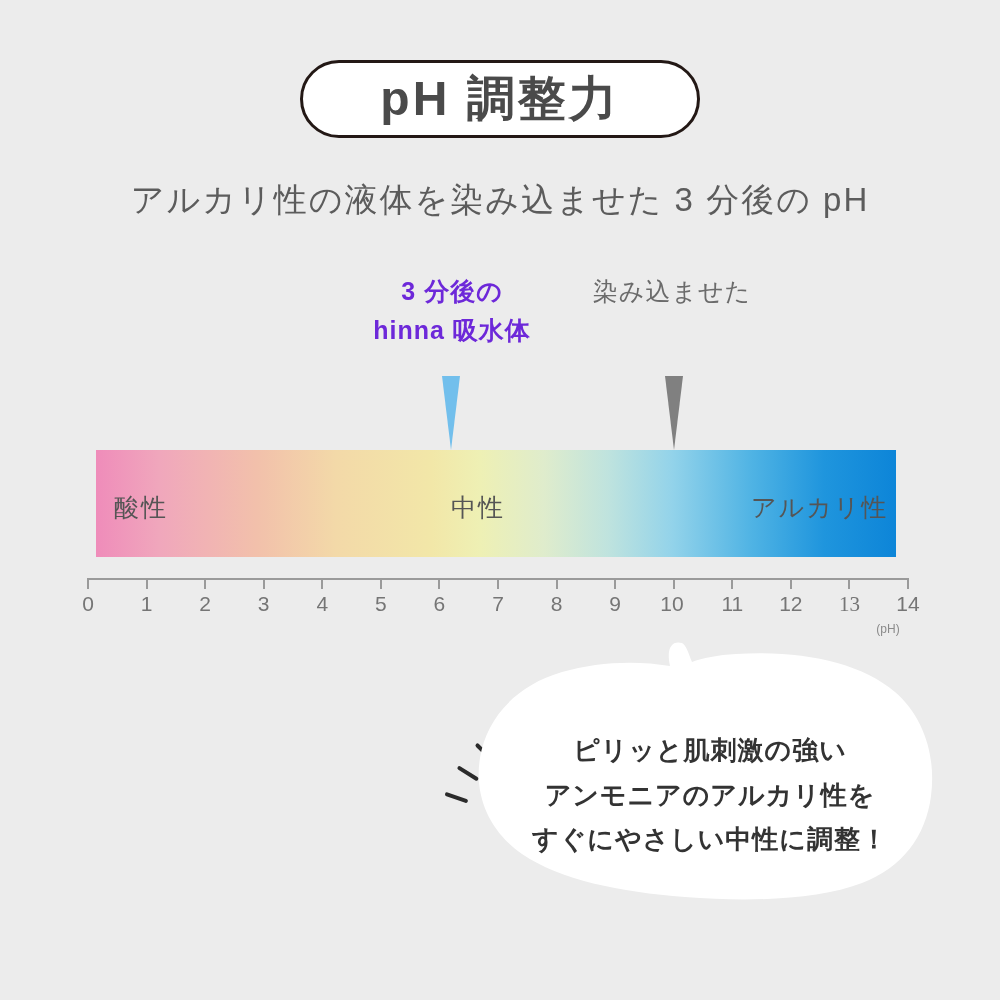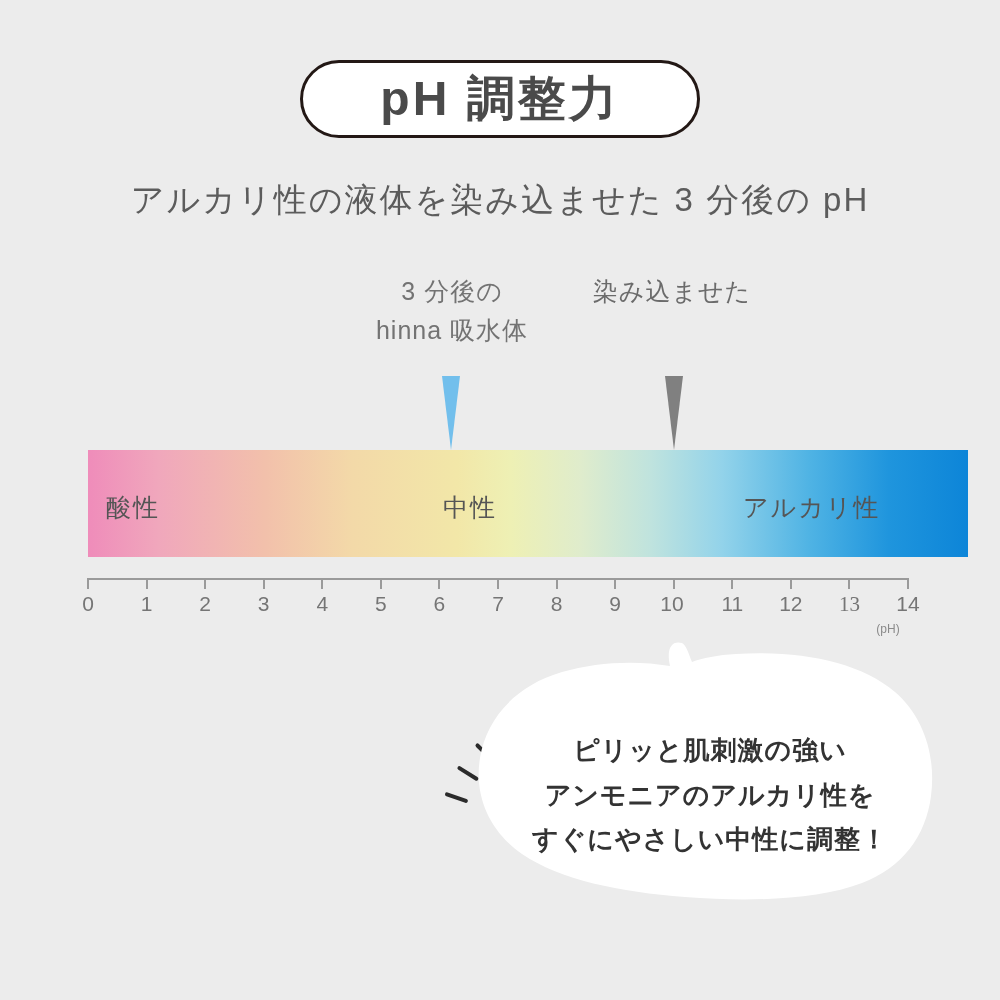--- a/index.html
+++ b/index.html
@@ -59,22 +59,22 @@
     font-size: 25px;
     line-height: 1.55;
     letter-spacing: 1px;
     white-space: nowrap;
   }
   .pointer-label .l2 { display: block; }
   #label-left {
     left: 332px;
     top: 272px;
     width: 240px;
-    color: #737373;
-    font-weight: normal;
+    color: #6d28d9;
+    font-weight: bold;
   }
   #label-right {
     left: 552px;
     top: 272px;
     width: 240px;
     color: #6b6b6b;
   }
 
   
   .pointer-tri {
@@ -91,23 +91,23 @@
   }
   #pointer-gray {
     left: 661px;
     top: 376px;
     border-top: 74px solid #808080;
   }
 
   
   .ph-bar {
     position: absolute;
-    left: 88px;
+    left: 96px;
     top: 450px;
-    width: 880px;
+    width: 800px;
     height: 107px;
     background: linear-gradient(to right,
       #ef8cba 0%,
       #f0a7bc 8%,
       #f2c0ab 20%,
       #f3d9a8 30%,
       #f2e7a8 42%,
       #eef0b4 48%,
       #dfeccc 56%,
       #bfe3de 64%,

